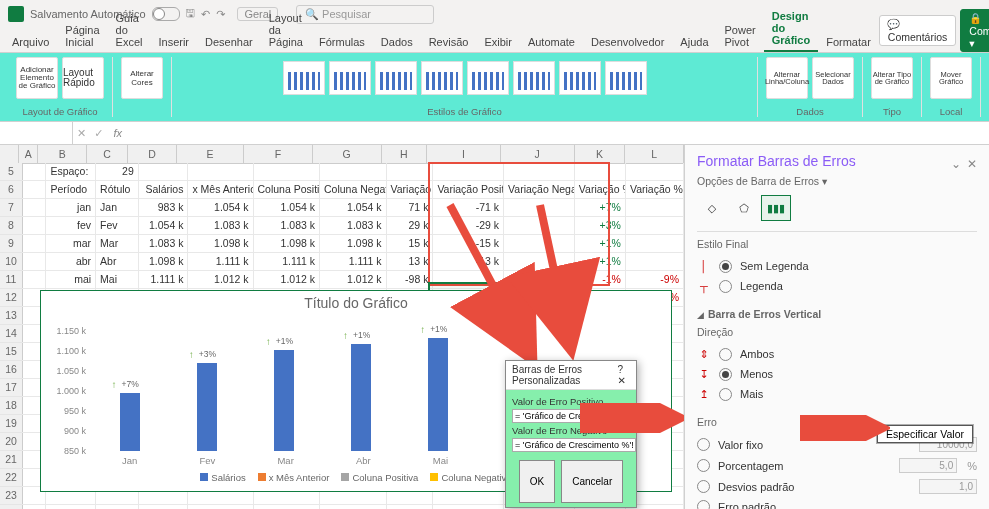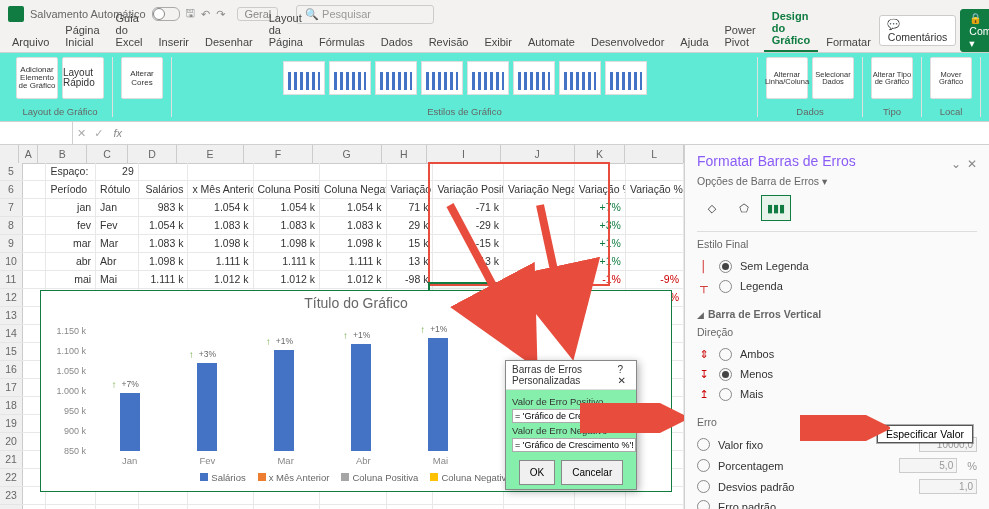--- a/index.html
+++ b/index.html
@@ -66,21 +66,21 @@
 .radio{width:11px;height:11px;border:1px solid #888;border-radius:50%;position:relative}
 .radio.on::after{content:'';position:absolute;inset:2px;background:#444;border-radius:50%}
 .dircon{width:14px;height:14px;display:flex;align-items:center;justify-content:center;color:#c00}
 .btn-spec{border:1.5px solid #555;padding:2px 8px;font-size:10.5px;background:#fff;position:absolute;right:16px;top:280px;box-shadow:0 0 0 1px rgba(0,0,0,0.3)}
 .dialog{position:absolute;left:505px;top:215px;width:130px;background:#86efac;border:1px solid #888;box-shadow:2px 2px 8px rgba(0,0,0,0.3);font-size:10px;z-index:10}
 .dlg-title{background:#fff;padding:3px 6px;border-bottom:1px solid #ddd;display:flex;justify-content:space-between}
 .dlg-body{padding:4px 6px}
 .dlg-lbl{font-size:9.5px;margin:2px 0}
 .dlg-inp{width:100%;border:1px solid #aaa;font-size:9px;padding:1px 2px;background:#fff}
 .dlg-btns{display:flex;justify-content:center;gap:6px;padding:4px}
-.dlg-btn{border:1px solid #888;padding:6px 10px;font-size:10px;background:#f0f0f0}
+.dlg-btn{border:1px solid #888;padding:15px 10px;font-size:10px;background:#f0f0f0}
 .bigarrow{position:absolute;pointer-events:none;z-index:5}
 .avatar{width:18px;height:18px;border-radius:50%;background:#107c41;color:#fff;font-size:8px;display:flex;align-items:center;justify-content:center}
 .collapse-arrow{font-size:9px;color:#666;margin-right:4px}
 .pane-close{display:flex;gap:6px;font-size:12px;color:#888}
 .num-input{width:50px;border:1px solid #ccc;background:#f5f5f5;color:#999;font-size:10px;padding:1px 3px;text-align:right}
 </style>
 </head>
 <body>
 
 <div class="titlebar">

